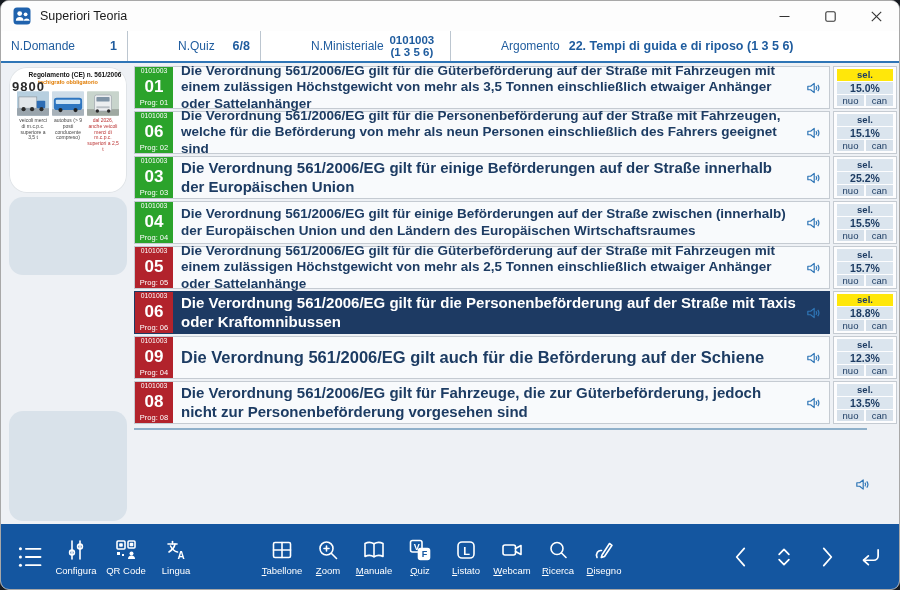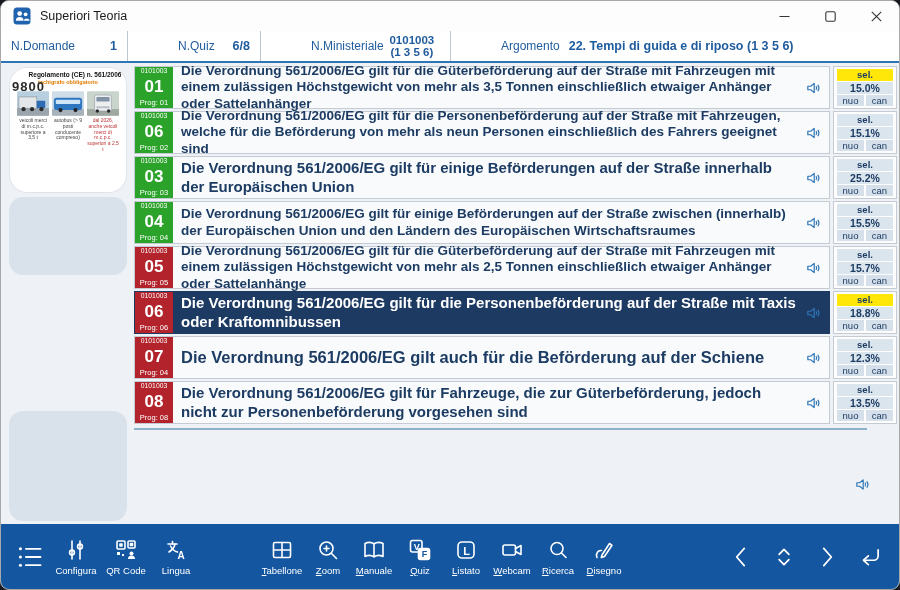--- a/index.html
+++ b/index.html
@@ -339,21 +339,21 @@
       <div class="nc">
         <button class="nbtn">nuo</button>
         <button class="nbtn">can</button>
       </div>
     </div>
           </div>
           <div class="rowline">
             <div class="qrow">
       <div class="badge red">
         <span class="b-code">0101003</span>
-        <span class="b-num">07</span>
+        <span class="b-num">09</span>
         <span class="b-prog">Prog: 04</span>
       </div>
       <div class="qtext big">Die Verordnung 561/2006/EG gilt auch für die Beförderung auf der Schiene</div>
       <span class="speaker">
                 <svg viewBox="0 0 24 24" fill="none" stroke="#2e75b6" stroke-width="1.7" stroke-linejoin="round">
                   <path d="M4,9.5 H8 L13,5.5 V18.5 L8,14.5 H4 Z"></path>
                   <path d="M15.5,9.5 a4,4 0 0 1 0,5"></path>
                   <path d="M18,7.5 a7.5,7.5 0 0 1 0,9"></path>
                 </svg>
               </span>

